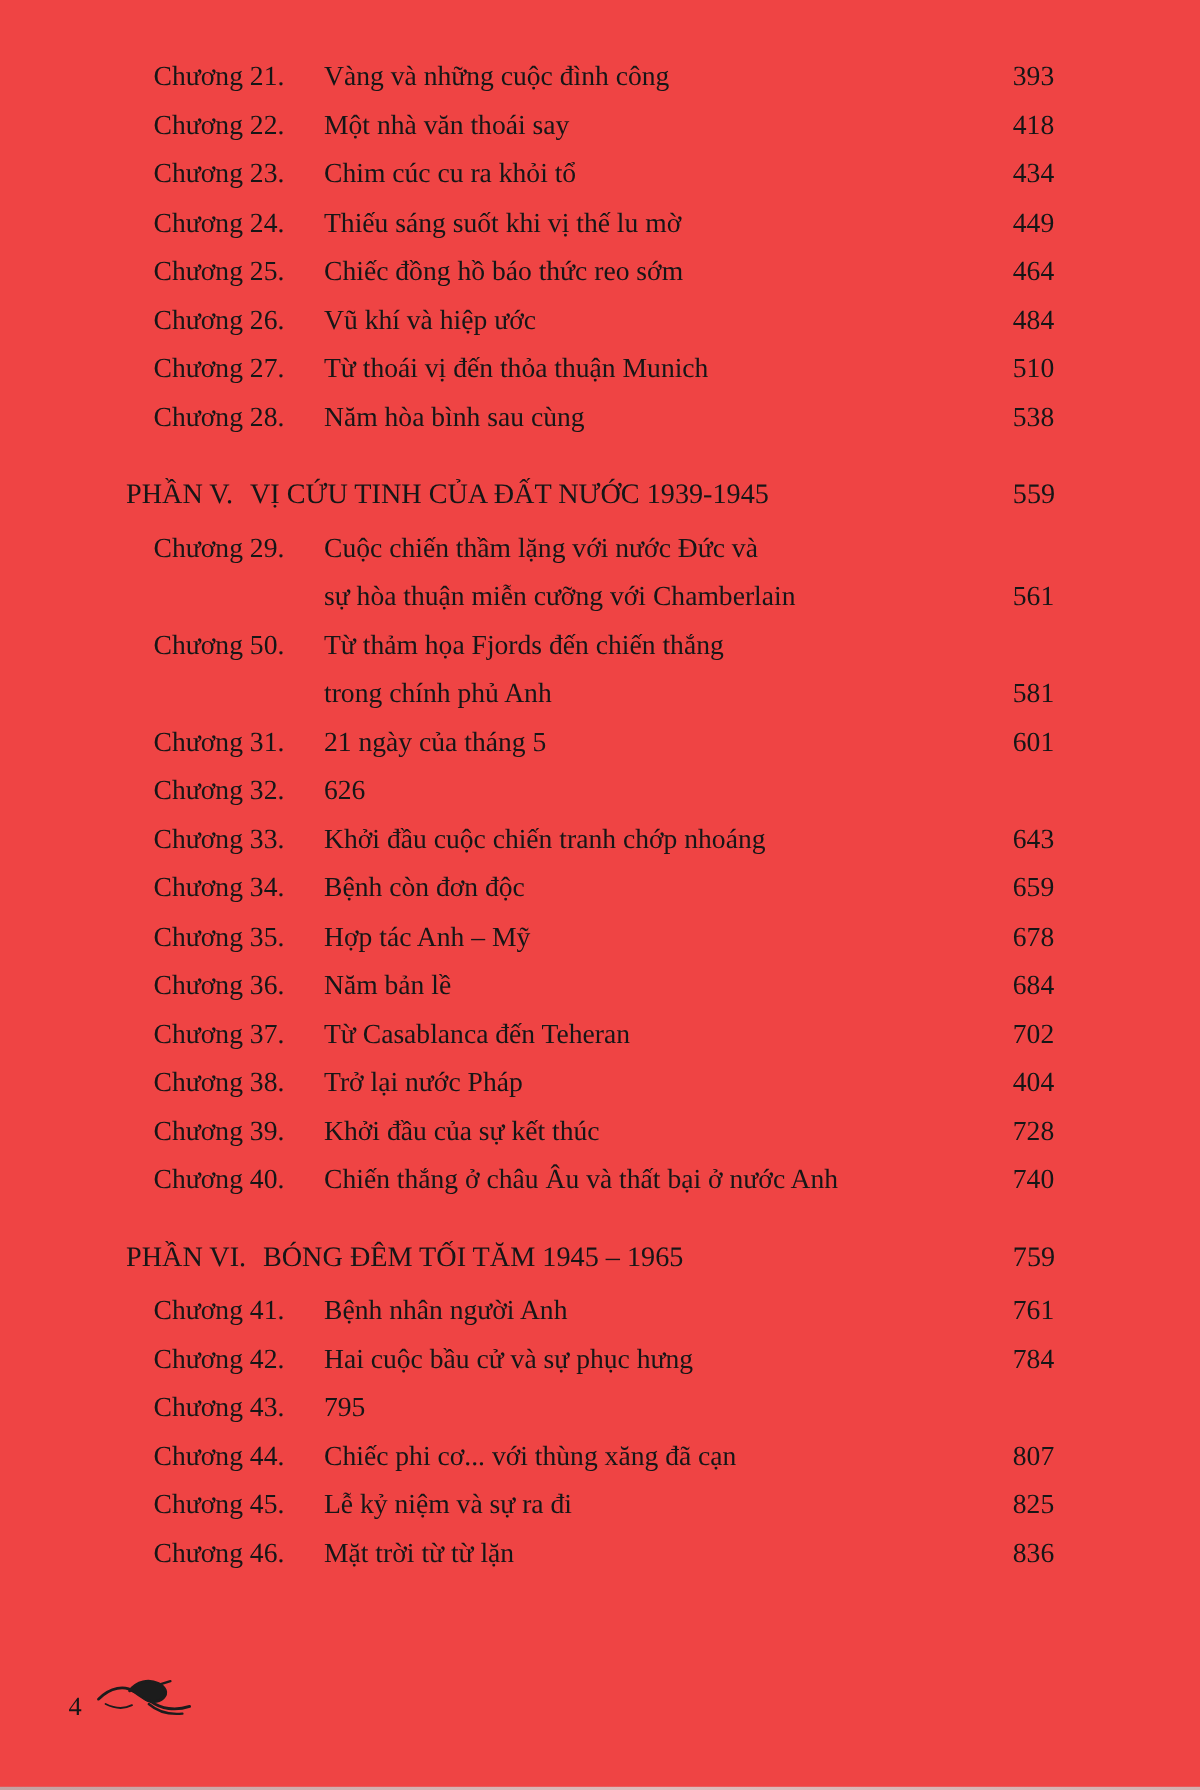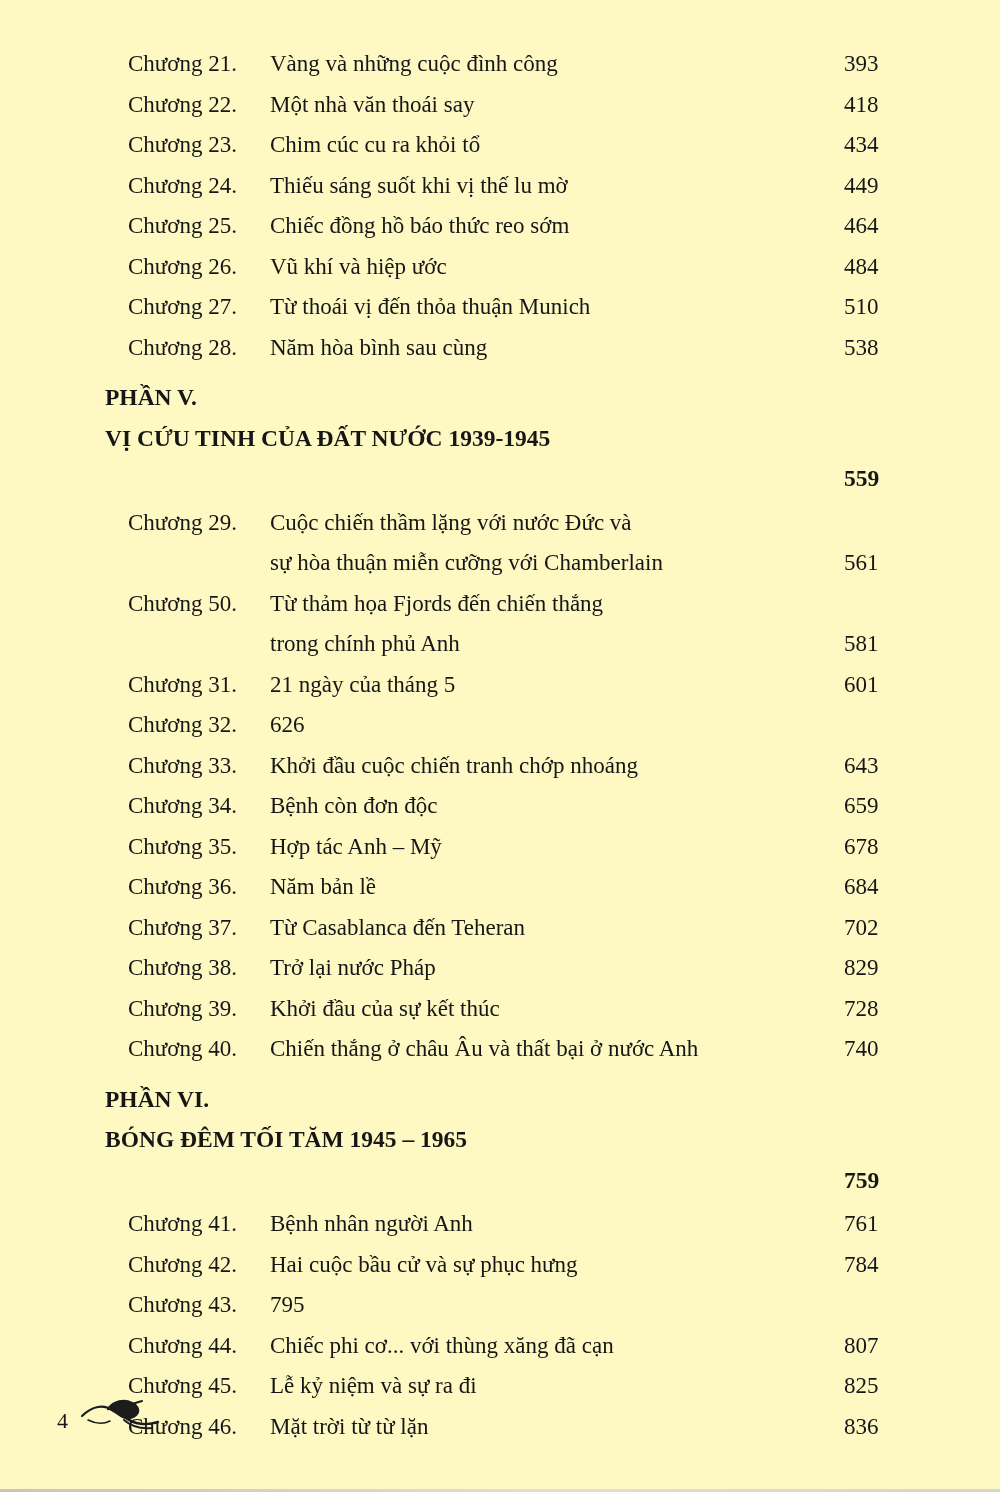--- a/index.html
+++ b/index.html
@@ -4,21 +4,21 @@
 <style>
   html, body {
     margin: 0;
     padding: 0;
     background: #ffffff;
   }
   .page {
     position: relative;
     width: 1000px;
     height: 1492px;
-    background: #fef9c3;
+    background: #ef4444;
     font-family: "Liberation Serif", "DejaVu Serif", serif;
     color: #161616;
     overflow: hidden;
   }
   .toc {
     position: absolute;
     top: 44px;
     left: 128px;
     right: 104px;
   }
@@ -36,26 +36,25 @@
     flex: 1;
     padding-right: 14px;
   }
   .row .page-num {
     flex: none;
     width: 52px;
     text-align: left;
     align-self: flex-end;
   }
   .row.part {
-    font-weight: bold;
+    font-weight: normal;
     font-size: 23.5px;
     margin-left: -23px;
-    margin-top: 9px;
+    margin-top: 24px;
     margin-bottom: 4px;
-    flex-direction: column;
   }
   .row.part .label {
     width: auto;
     margin-right: 14px;
   }
   .footer {
     position: absolute;
     left: 57px;
     top: 1396px;
     display: flex;
@@ -209,21 +208,21 @@
         <div class="titles">
           <div class="title-line">Từ Casablanca đến Teheran</div>
         </div>
         <span class="page-num">702</span>
       </div>
       <div class="row chapter">
         <span class="label">Chương 38.</span>
         <div class="titles">
           <div class="title-line">Trở lại nước Pháp</div>
         </div>
-        <span class="page-num">829</span>
+        <span class="page-num">404</span>
       </div>
       <div class="row chapter">
         <span class="label">Chương 39.</span>
         <div class="titles">
           <div class="title-line">Khởi đầu của sự kết thúc</div>
         </div>
         <span class="page-num">728</span>
       </div>
       <div class="row chapter">
         <span class="label">Chương 40.</span>

